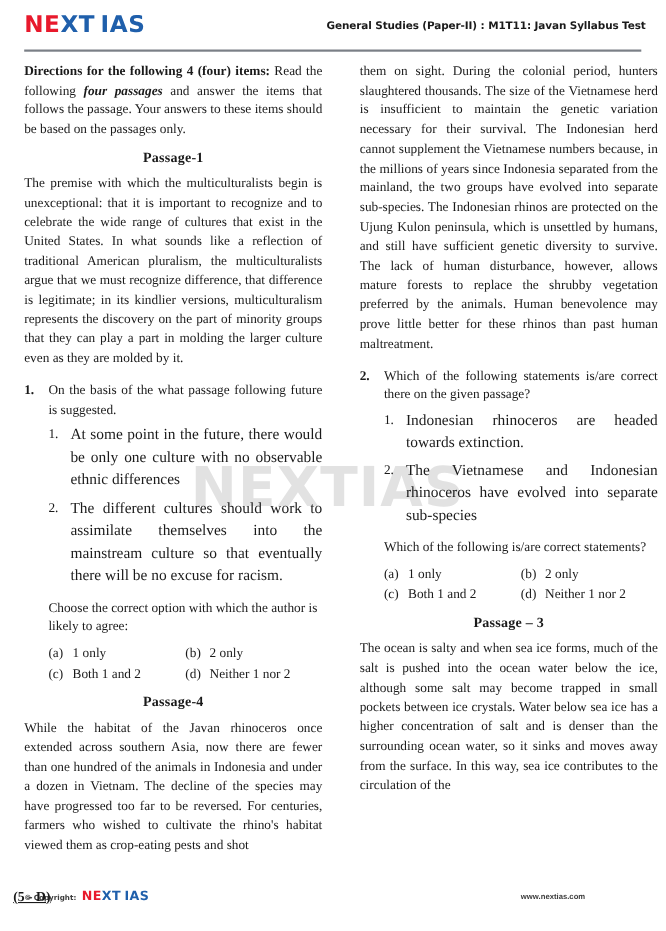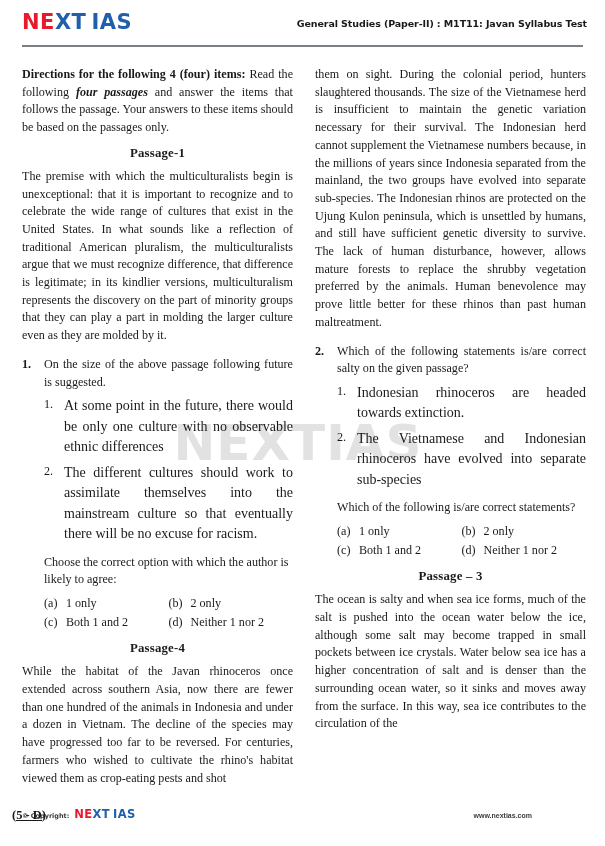--- a/index.html
+++ b/index.html
@@ -82,24 +82,24 @@
     letter-spacing: 1px;
     z-index: 0;
     pointer-events: none;
     user-select: none;
   }
 
   
   .columns {
     position: absolute;
     left: 0;
-    top: 66px;
+    top: 56px;
     width: 605px;
     display: flex;
-    gap: 3px;
+    gap: 15px;
     z-index: 2;
   }
   .col {
     width: 271px;
     box-sizing: border-box;
   }
   .col-left { margin-left: 22px; }
   .col-right { margin-left: 19px; }
 
   p.body {
@@ -263,21 +263,21 @@
 
       <p class="body"><span class="bold">Directions for the following 4 (four) items:</span><span> Read the following </span><span class="bolditalic">four passages</span><span> and answer the items that follows the passage. Your answers to these items should be based on the passages only.</span></p>
 
       <div class="passage-head">Passage-1</div>
 
       <p class="body tight">The premise with which the multiculturalists begin is unexceptional: that it is important to recognize and to celebrate the wide range of cultures that exist in the United States. In what sounds like a reflection of traditional American pluralism, the multiculturalists argue that we must recognize difference, that difference is legitimate; in its kindlier versions, multiculturalism represents the discovery on the part of minority groups that they can play a part in molding the larger culture even as they are molded by it.</p>
 
       <div class="qblock">
         <div class="qnum">1.</div>
         <div class="qbody">
-          <div>On the size of the above passage following future  is suggested.</div>
+          <div>On the basis of the what passage following future  is suggested.</div>
 
           <div class="sublist">
             <div class="subitem">
               <div class="subnum">1.</div>
               <div class="subtext">At some point in the future, there would be only one culture with no observable ethnic differences</div>
             </div>
             <div class="subitem">
               <div class="subnum">2.</div>
               <div class="subtext">The different cultures should work to assimilate themselves into the mainstream culture so that eventually there will be no excuse for racism.</div>
             </div>
@@ -316,21 +316,21 @@
 
     </div>
 
     <div class="col col-right">
 
       <p class="body">them on sight. During the colonial period, hunters slaughtered thousands. The size of the Vietnamese herd is insufficient to maintain the genetic variation necessary for their survival. The Indonesian herd cannot supplement the Vietnamese numbers because, in the millions of years since Indonesia separated from the mainland, the two groups have evolved into separate sub-species. The Indonesian rhinos are protected on the Ujung Kulon peninsula, which is unsettled by humans, and still have sufficient genetic diversity to survive. The lack of human disturbance, however, allows mature forests to replace the shrubby vegetation preferred by the animals. Human benevolence may prove little better for these rhinos than past human maltreatment.</p>
 
       <div class="qblock">
         <div class="qnum">2.</div>
         <div class="qbody">
-          <div>Which of the following  statements is/are correct salty on the given passage?</div>
+          <div>Which of the following  statements is/are correct there on the given passage?</div>
 
           <div class="sublist">
             <div class="subitem">
               <div class="subnum">1.</div>
               <div class="subtext">Indonesian rhinoceros are headed towards extinction.</div>
             </div>
             <div class="subitem">
               <div class="subnum">2.</div>
               <div class="subtext">The Vietnamese and Indonesian rhinoceros have evolved into separate sub-species</div>
             </div>

